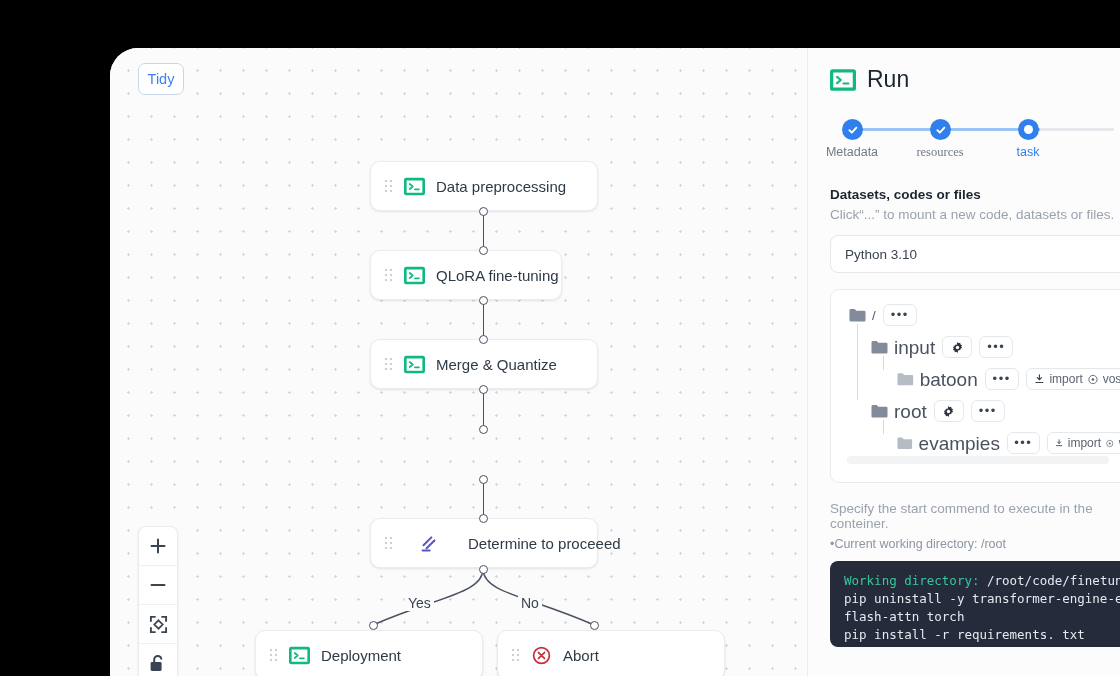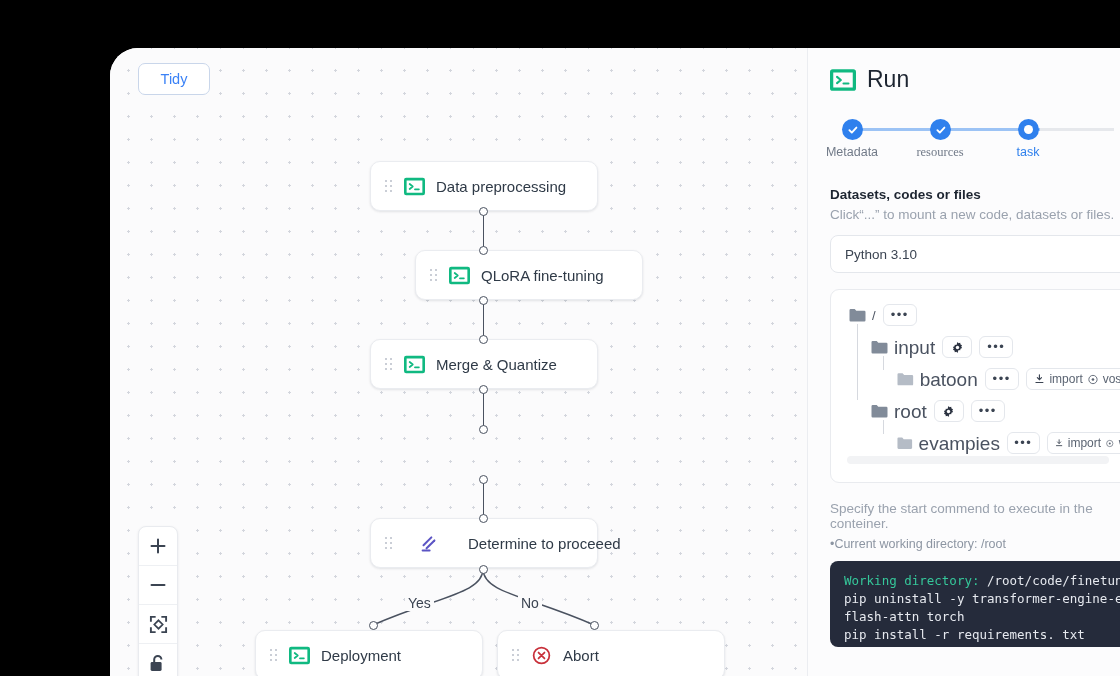--- a/index.html
+++ b/index.html
@@ -25,21 +25,21 @@
     width: 697px; height: 628px;
     flex: 0 0 697px;
     background-color: #fbfbfc;
     background-image: radial-gradient(#d3d6dd 1.1px, transparent 1.2px);
     background-size: 23px 23px;
     background-position: 7px 11px;
     overflow: hidden;
   }
   .tidy-btn {
     position: absolute; left: 28px; top: 15px;
-    width: 72px; height: 32px;
+    width: 46px; height: 32px;
     border: 1px solid #c9d6ea;
     border-radius: 7px;
     background: #fff;
     color: #3b82f6;
     font-size: 14.5px;
     display: flex; align-items: center; justify-content: center;
     cursor: pointer;
   }
 
   .node {
@@ -256,21 +256,21 @@
           <i></i>
         </span>
       <svg class="node-icon" viewBox="0 0 24 24">
         <rect x="1.5" y="3.5" width="21" height="17" rx="1" fill="none" stroke="#10b981" stroke-width="3"></rect>
         <path d="M6.5 9.2 L10 12 L6.5 14.8" fill="none" stroke="#10b981" stroke-width="2" stroke-linecap="round" stroke-linejoin="round"></path>
         <path d="M12.5 15.2 L17 15.2" stroke="#10b981" stroke-width="2" stroke-linecap="round"></path>
       </svg>
       <span class="node-label">Data preprocessing</span>
     </div>
 
-    <div class="node" style="left:260px; top:202px; width:228px;margin-left:45px;">
+    <div class="node" style="left:260px; top:202px; width:192px;">
       <span class="grip">
           <i></i>
           <i></i>
           <i></i>
           <i></i>
           <i></i>
           <i></i>
         </span>
       <svg class="node-icon" viewBox="0 0 24 24">
         <rect x="1.5" y="3.5" width="21" height="17" rx="1" fill="none" stroke="#10b981" stroke-width="3"></rect>

